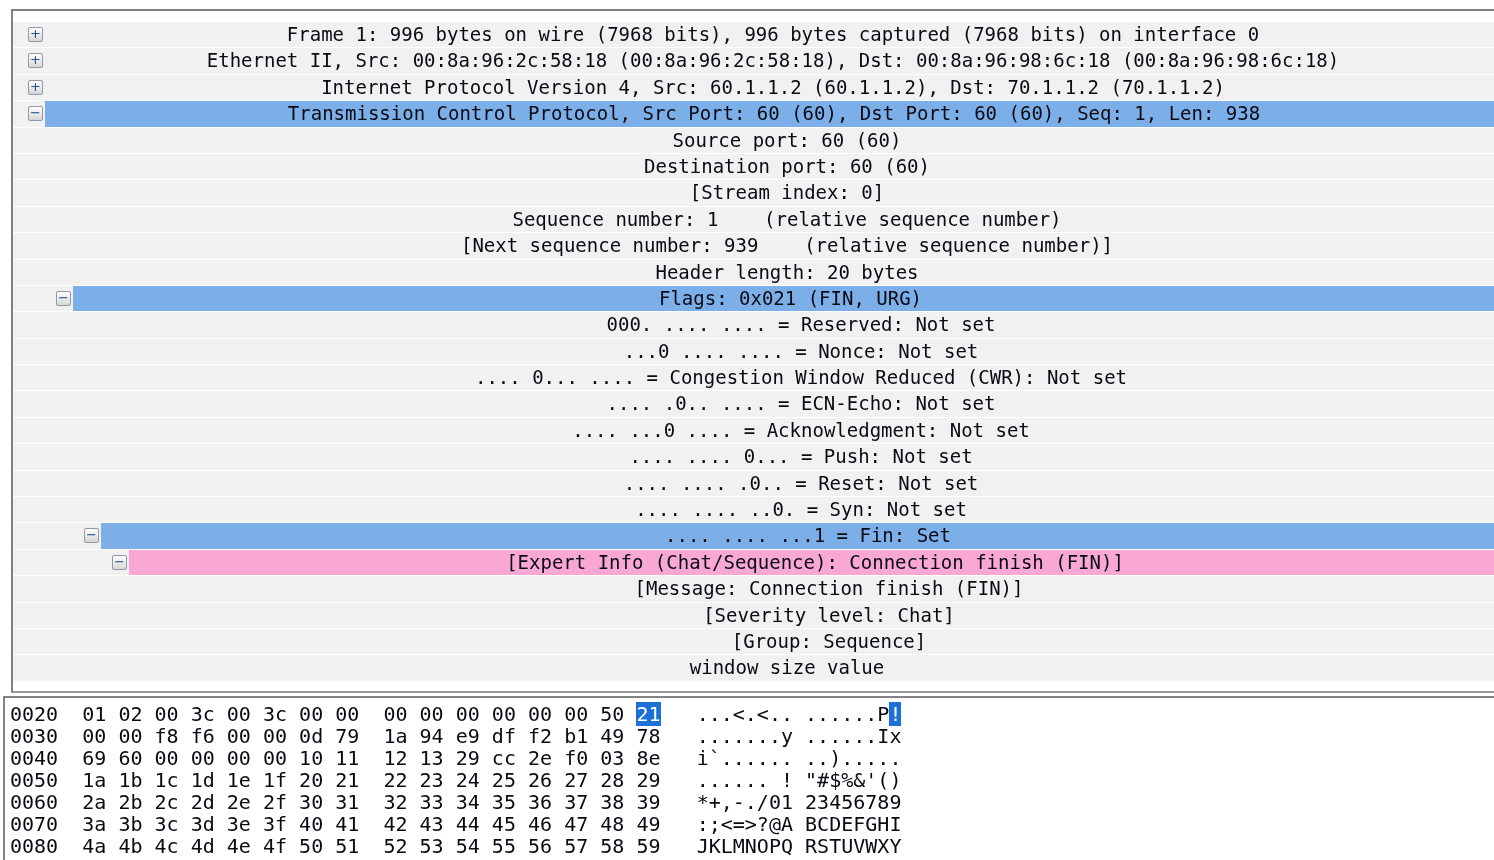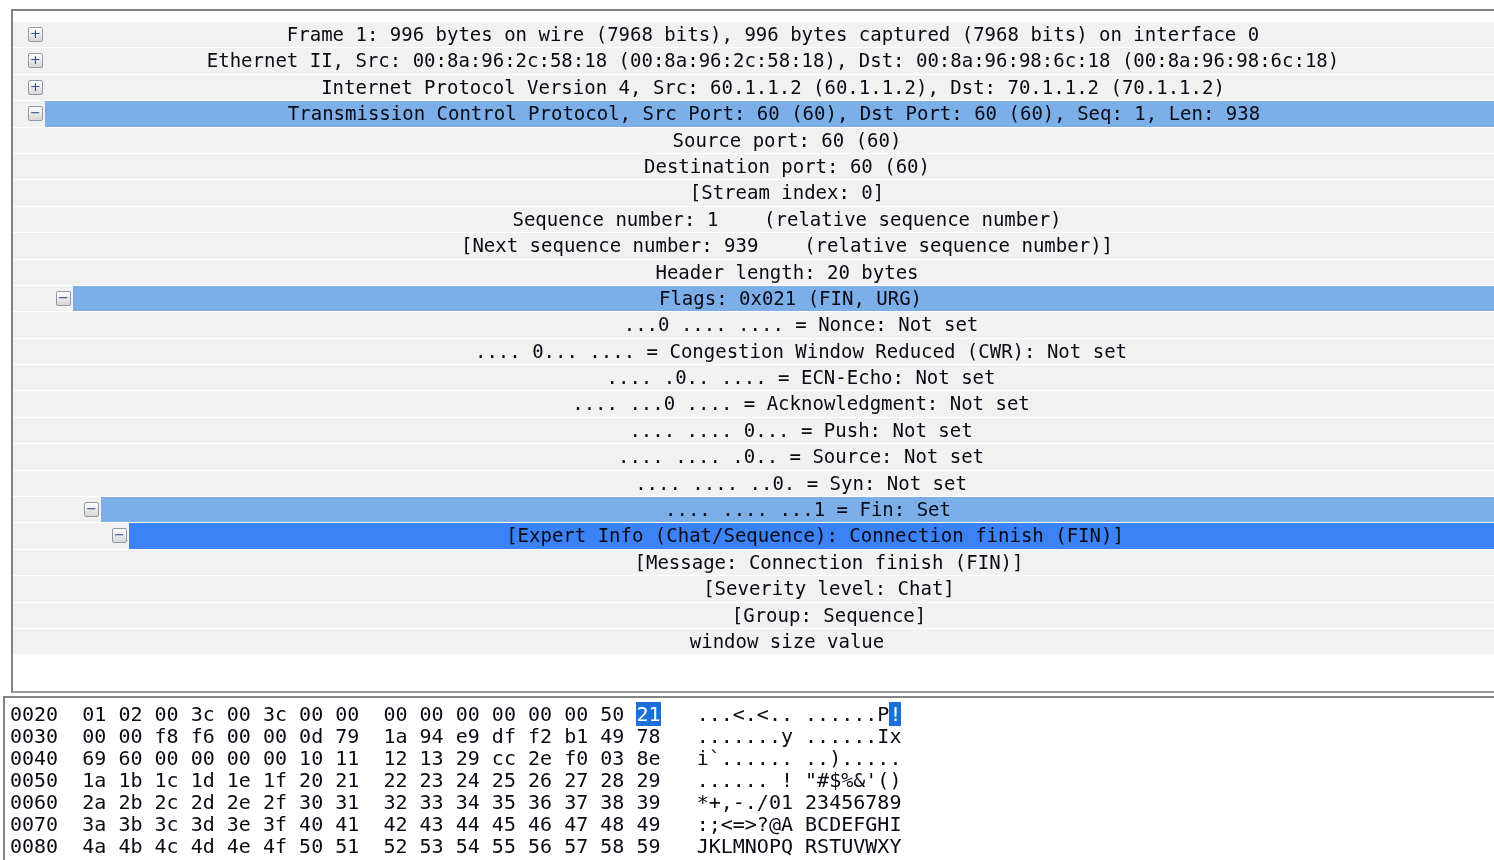--- a/index.html
+++ b/index.html
@@ -7,21 +7,21 @@
   
   #tree-pane{position:absolute;left:11px;top:9px;right:0;height:680px;background:#fff;
              border-left:2px solid #828282;border-top:2px solid #828282;border-bottom:2px solid #9a9a9a;
              overflow:hidden;}
   #tree-rows{padding-top:11px;}
   .trow{position:relative;height:25.4px;border-bottom:1px solid #ffffff;background:#f1f1f1;
         font-size:19px;line-height:25px;white-space:pre;color:#0a0a14;}
   .band{position:absolute;top:0;bottom:0;right:0;overflow:hidden;white-space:pre;text-align:center;}
   .band.plain{background:transparent;}
   .band.light{background:#7cafe8;}
-  .band.gray{background:#3b82f6;}
+  .band.gray{background:#f9a8d4;}
   .band.sel{background:#1a70d6;color:#ffffff;}
   .exp{position:absolute;top:5px;width:15px;height:15px;box-sizing:border-box;
        border:1px solid #8f9aa6;border-radius:2px;
        background:linear-gradient(#ffffff,#d6d6d6);
        font-size:13px;line-height:12px;text-align:center;color:#2d4f8a;
        font-family:"DejaVu Sans","Liberation Sans",sans-serif;}
   
   #hex-pane{position:absolute;left:3px;top:696px;right:0;bottom:0;background:#fff;
             border-left:2px solid #828282;border-top:2px solid #828282;overflow:hidden;}
   #hex-rows{padding:5px 0 0 5px;}
@@ -37,26 +37,27 @@
       <div class="trow"><span class="exp" style="left: 15px;">+</span><span class="band plain" style="left: 39px;">Ethernet II, Src: 00:8a:96:2c:58:18 (00:8a:96:2c:58:18), Dst: 00:8a:96:98:6c:18 (00:8a:96:98:6c:18)</span></div>
       <div class="trow"><span class="exp" style="left: 15px;">+</span><span class="band plain" style="left: 39px;">Internet Protocol Version 4, Src: 60.1.1.2 (60.1.1.2), Dst: 70.1.1.2 (70.1.1.2)</span></div>
       <div class="trow"><span class="exp" style="left: 15px;">−</span><span class="band light" style="left: 32px; padding-left: 9px;">Transmission Control Protocol, Src Port: 60 (60), Dst Port: 60 (60), Seq: 1, Len: 938</span></div>
       <div class="trow"><span class="band plain" style="left: 67px;">Source port: 60 (60)</span></div>
       <div class="trow"><span class="band plain" style="left: 67px;">Destination port: 60 (60)</span></div>
       <div class="trow"><span class="band plain" style="left: 67px;">[Stream index: 0]</span></div>
       <div class="trow"><span class="band plain" style="left: 67px;">Sequence number: 1    (relative sequence number)</span></div>
       <div class="trow"><span class="band plain" style="left: 67px;">[Next sequence number: 939    (relative sequence number)]</span></div>
       <div class="trow"><span class="band plain" style="left: 67px;">Header length: 20 bytes</span></div>
       <div class="trow"><span class="exp" style="left: 43px;">−</span><span class="band light" style="left: 60px; padding-left: 14px;">Flags: 0x021 (FIN, URG)</span></div>
+      <div class="trow"><span class="band plain" style="left: 95px;">000. .... .... = Reserved: Not set</span></div>
       <div class="trow"><span class="band plain" style="left: 95px;">...0 .... .... = Nonce: Not set</span></div>
       <div class="trow"><span class="band plain" style="left: 95px;">.... 0... .... = Congestion Window Reduced (CWR): Not set</span></div>
       <div class="trow"><span class="band plain" style="left: 95px;">.... .0.. .... = ECN-Echo: Not set</span></div>
       <div class="trow"><span class="band plain" style="left: 95px;">.... ...0 .... = Acknowledgment: Not set</span></div>
       <div class="trow"><span class="band plain" style="left: 95px;">.... .... 0... = Push: Not set</span></div>
-      <div class="trow"><span class="band plain" style="left: 95px;">.... .... .0.. = Source: Not set</span></div>
+      <div class="trow"><span class="band plain" style="left: 95px;">.... .... .0.. = Reset: Not set</span></div>
       <div class="trow"><span class="band plain" style="left: 95px;">.... .... ..0. = Syn: Not set</span></div>
       <div class="trow"><span class="exp" style="left: 71px;">−</span><span class="band light" style="left: 88px; padding-left: 21px;">.... .... ...1 = Fin: Set</span></div>
       <div class="trow"><span class="exp" style="left: 99px;">−</span><span class="band gray" style="left: 116px; padding-left: 7px;">[Expert Info (Chat/Sequence): Connection finish (FIN)]</span></div>
       <div class="trow"><span class="band plain" style="left: 151px;">[Message: Connection finish (FIN)]</span></div>
       <div class="trow"><span class="band plain" style="left: 151px;">[Severity level: Chat]</span></div>
       <div class="trow"><span class="band plain" style="left: 151px;">[Group: Sequence]</span></div>
       <div class="trow"><span class="band plain" style="left: 67px;">window size value</span></div>
     </div>
 </div>
 

